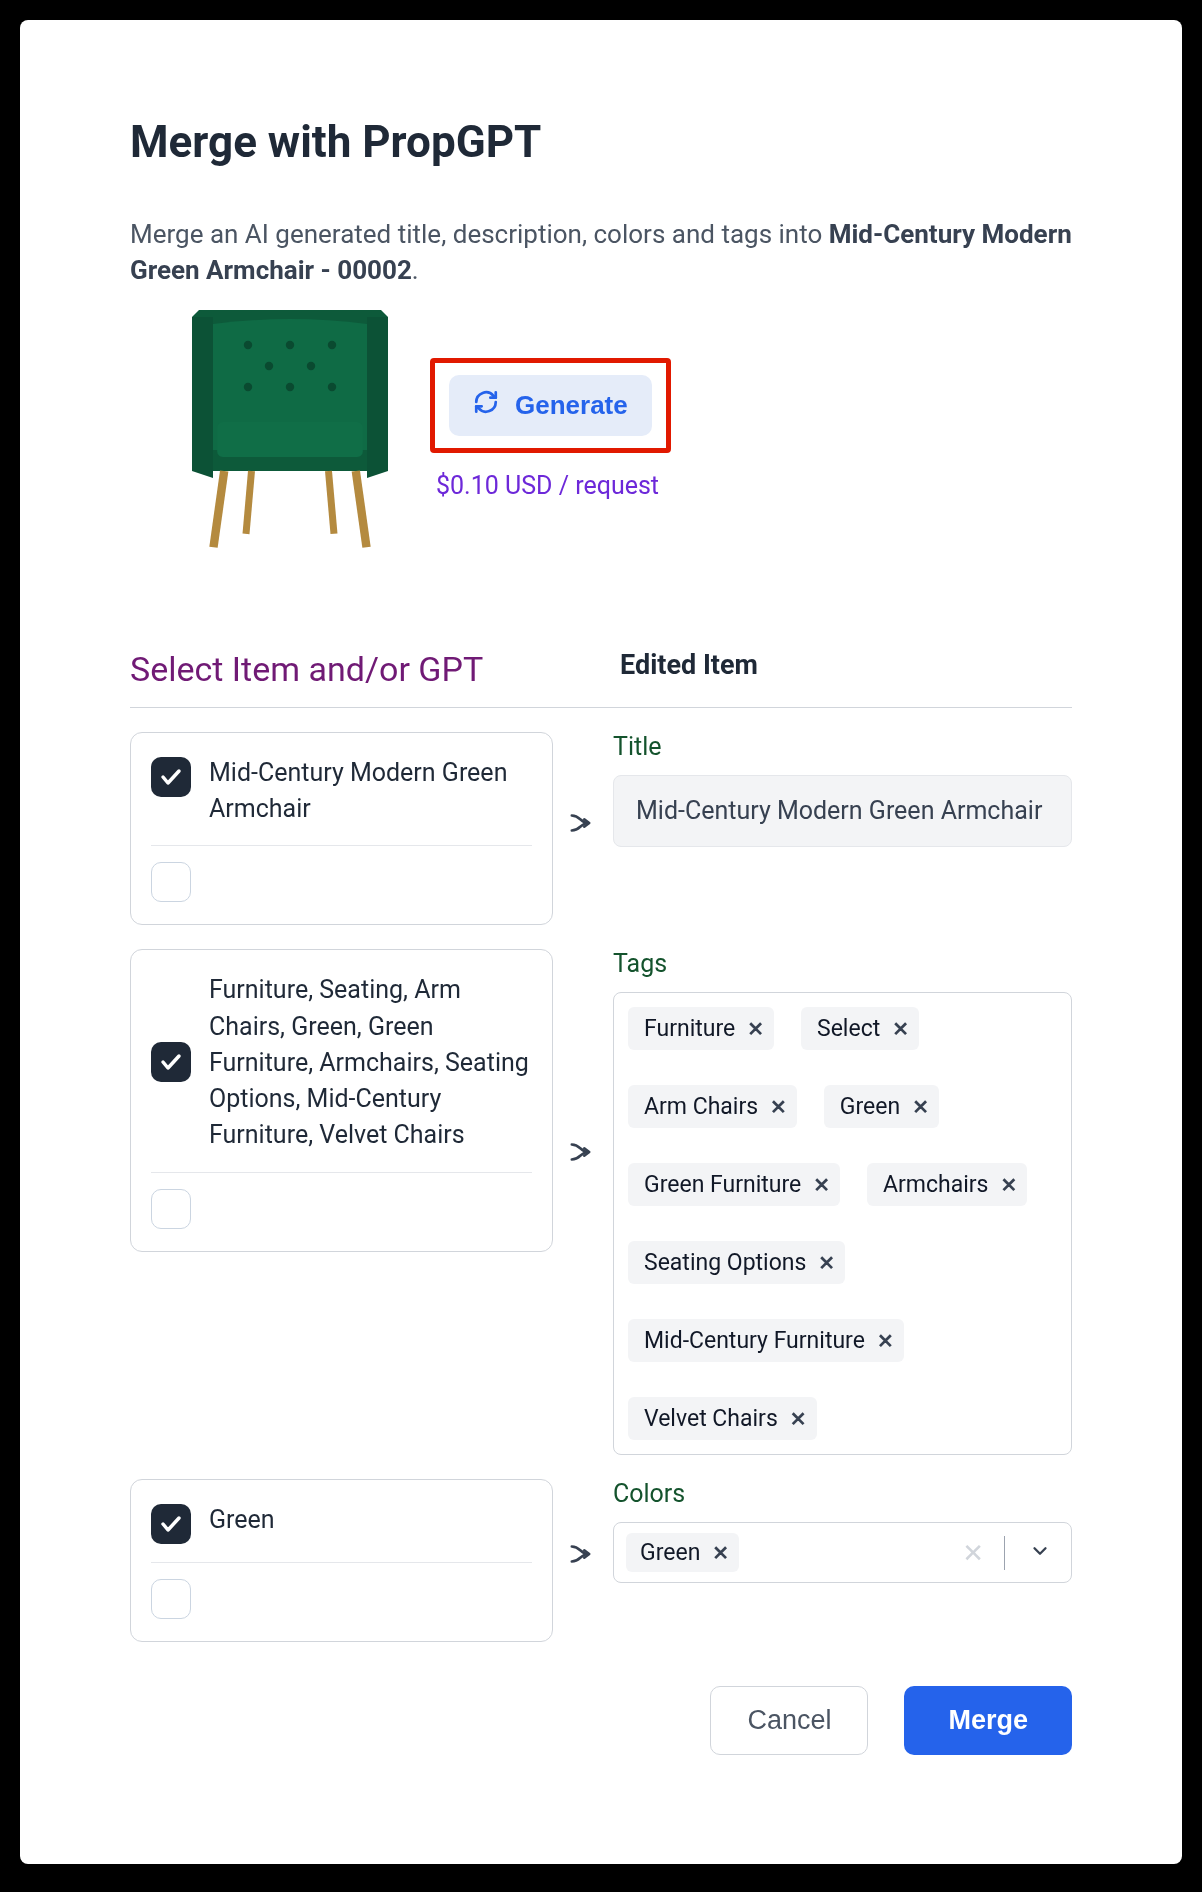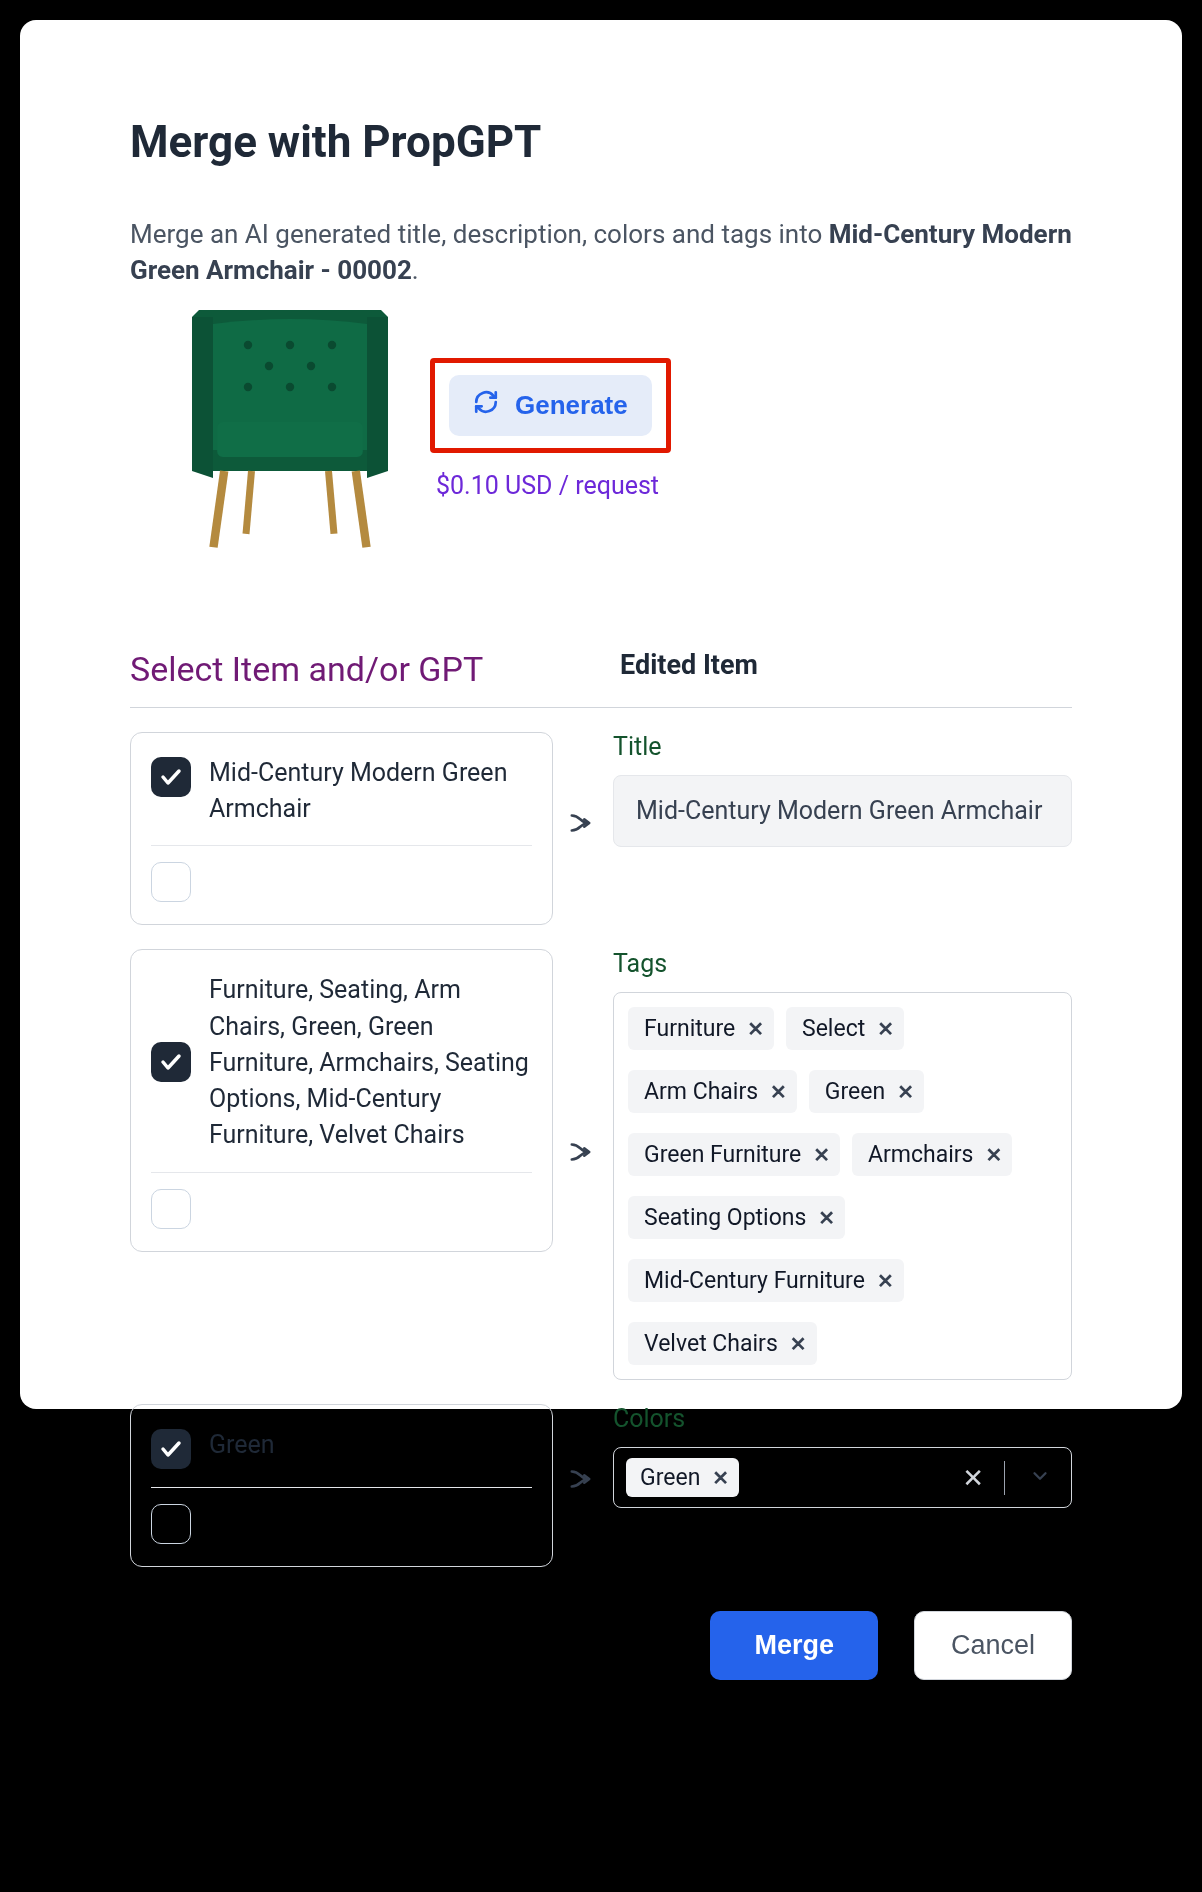--- a/index.html
+++ b/index.html
@@ -13,23 +13,23 @@
   .backdrop {
     position: absolute;
     inset: 0;
     background: rgba(0,0,0,0.6);
   }
   .modal {
     position: absolute;
     left: 20px;
     top: 20px;
     width: 1162px;
-    height: 1389px;
+    height: 1844px;
     background: #fff;
-    border-radius: 16px;
+    border-radius: 8px;
     padding: 96px 110px 60px 110px;
   }
   .modal-title {
     font-size: 44px;
     font-weight: 700;
     color: #1f2937;
     margin-bottom: 48px;
   }
   .modal-subtitle {
     font-size: 26px;
@@ -166,21 +166,21 @@
     color: #374151;
     line-height: 1.35;
   }
   .tags-box {
     width: 100%;
     border: 1.5px solid #d1d5db;
     border-radius: 8px;
     padding: 14px 8px 6px 14px;
     display:flex;
     flex-wrap:wrap;
-    gap: 12px;
+    gap: 27px;
   }
   .tag-chip {
     background:#f3f4f6;
     border-radius:6px;
     padding: 8px 10px 8px 16px;
     display:inline-flex;
     align-items:center;
     gap: 12px;
     font-size: 23px;
     color:#111827;
@@ -424,16 +424,16 @@
         <span class="caret">
           <svg viewBox="0 0 24 24" fill="none" stroke="currentColor" stroke-width="2.5" stroke-linecap="round" stroke-linejoin="round">
               <polyline points="6 9 12 15 18 9"></polyline>
             </svg>
         </span>
       </div>
     </div>
   </div>
 
   <div class="footer">
+    <button class="btn btn-cancel">Cancel</button>
     <button class="btn btn-merge">Merge</button>
-    <button class="btn btn-cancel">Cancel</button>
   </div>
 </div>
 
 </body></html>

